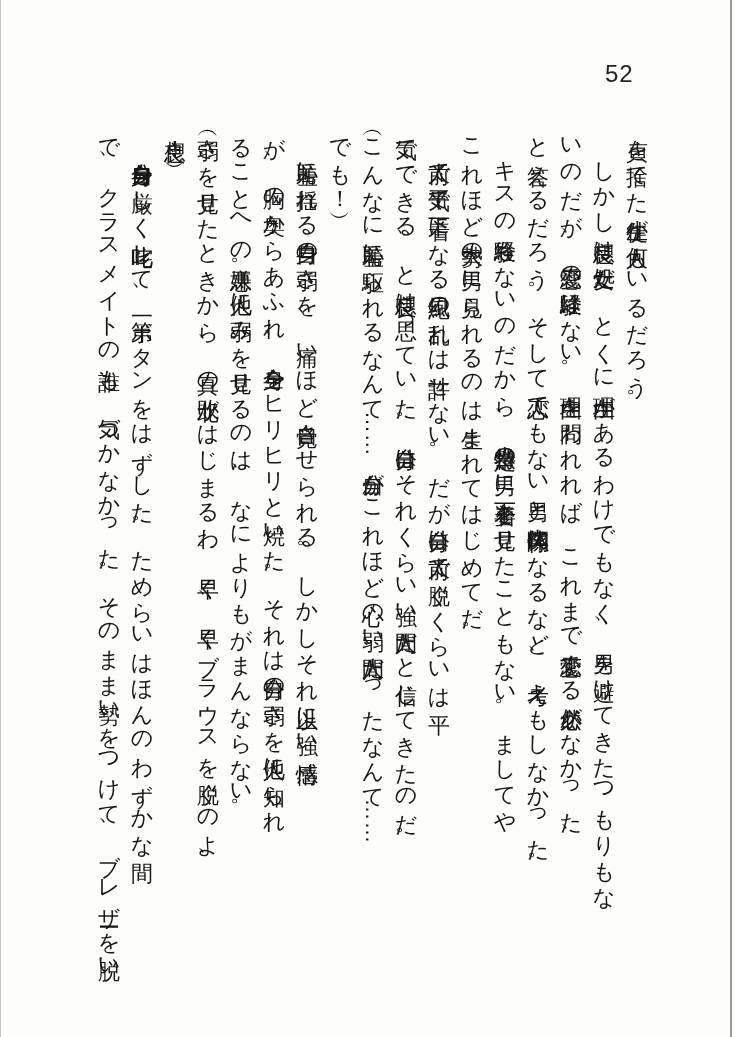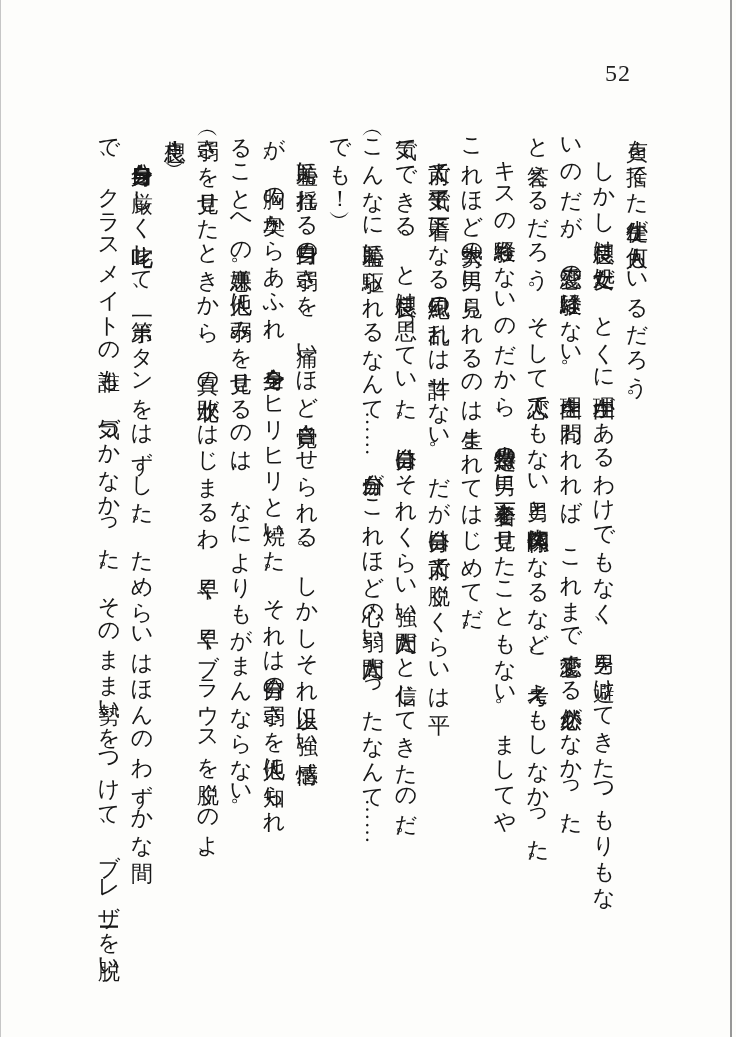--- a/index.html
+++ b/index.html
@@ -6,21 +6,21 @@
     margin: 0;
     padding: 0;
     background: #ffffff;
   }
   .page {
     position: relative;
     width: 736px;
     height: 1037px;
     background: #fdfdfb;
     overflow: hidden;
-    font-family: Liberation Serif, serif;
+    font-family: Liberation Sans, sans-serif;
   }
   .edge-left {
     position: absolute;
     top: 0;
     left: 0;
     width: 1px;
     height: 100%;
     background: #c6c6c6;
   }
   .edge-right {

